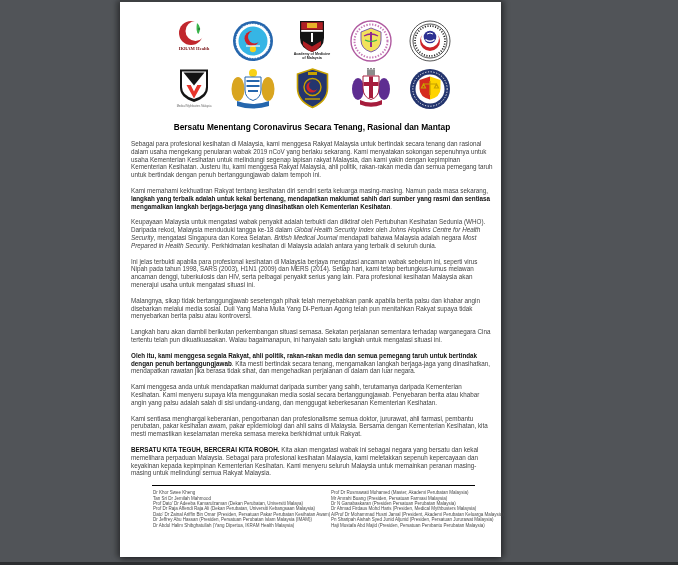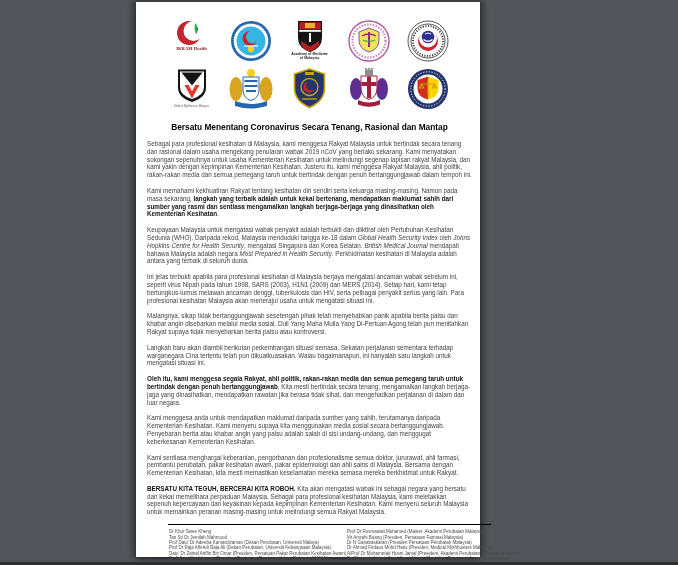--- a/index.html
+++ b/index.html
@@ -3,21 +3,21 @@
 <meta charset="utf-8">
 <style>
   html,body{margin:0;padding:0;}
   body{
     width:678px;height:565px;overflow:hidden;position:relative;
     background:#515458;
     font-family:"Liberation Sans", sans-serif;
   }
   .bottom-bar{position:absolute;left:0;bottom:0;width:678px;height:3px;background:#2c2e30;}
   .page{
-    position:absolute;left:136px;top:0;width:344px;height:557px;
+    position:absolute;left:120px;top:0;width:381px;height:557px;
     background:#ffffff;box-sizing:border-box;
     border-top:2px solid #3e4042;
     box-shadow:-4px 0 5px rgba(0,0,0,.28), 4px 0 5px rgba(0,0,0,.28), 0 3px 5px rgba(0,0,0,.3);
   }
   .content{padding:18px 8px 0 11px;}
   
   .logo-rows{display:flex;flex-direction:column;align-items:center;gap:3px;}
   .logo-row{display:flex;gap:13px;justify-content:center;align-items:flex-start;}
   .logo-cell{width:46px;height:45px;display:flex;flex-direction:column;align-items:center;justify-content:flex-start;}
   .logo-caption{font-size:3.6px;line-height:3.9px;text-align:center;color:#222;font-weight:bold;}

